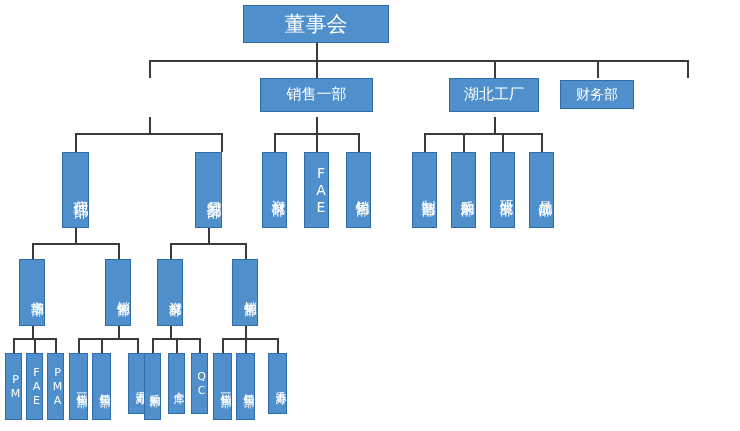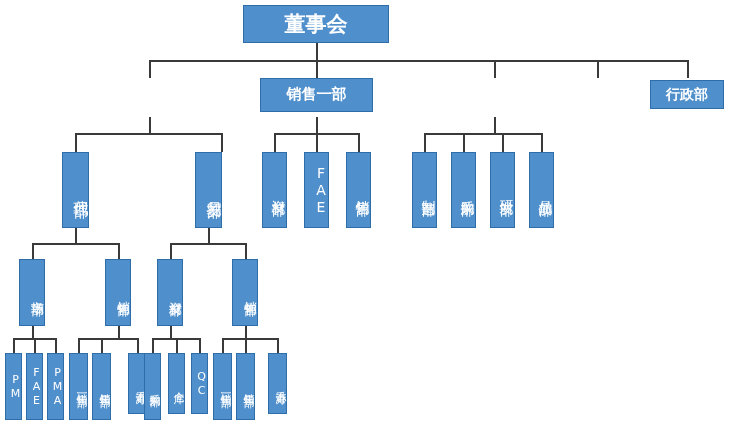--- a/index.html
+++ b/index.html
@@ -32,21 +32,20 @@
     box-shadow: 0 0 0 0 rgba(0,0,0,0);
   }
   .node .lbl {
     display: block;
     width: 100%;
   }
   
   .h-node .lbl {
     writing-mode: horizontal-tb;
     letter-spacing: 0px;
-    font-weight: bold;
   }
   
   .v-node .lbl {
     writing-mode: vertical-rl;
     text-orientation: upright;
     margin: 0 auto;
     letter-spacing: 1px;
     line-height: 1;
   }
   .connector {
@@ -124,22 +123,25 @@
   <div class="connector v" style="left:245px; top:338px; height:15px;"></div>
   <div class="connector v" style="left:277px; top:338px; height:15px;"></div>
 
   <div class="node h-node" style="left:243px; top:5px; width:146px; height:38px; font-size:21px;">
     <span class="lbl">董事会</span>
   </div>
 
   <div class="node h-node" style="left:260px; top:78px; width:113px; height:34px; font-size:15px;">
     <span class="lbl">销售一部</span>
   </div>
-  <div class="node h-node" style="left:650px; top:80px; width:74px; height:29px; font-size:14px;">
-    <span class="lbl">行政部</span>
+  <div class="node h-node" style="left:449px; top:78px; width:90px; height:34px; font-size:15px;">
+    <span class="lbl">湖北工厂</span>
+  </div>
+  <div class="node h-node" style="left:560px; top:80px; width:74px; height:29px; font-size:14px;">
+    <span class="lbl">财务部</span>
   </div>
 
   <div class="node v-node" style="left:62px; top:152px; width:27px; height:76px; font-size:15px;">
     <span class="lbl">代理部</span>
   </div>
   <div class="node v-node" style="left:195px; top:152px; width:27px; height:76px; font-size:15px;">
     <span class="lbl">贸易部</span>
   </div>
 
   <div class="node v-node" style="left:262px; top:152px; width:25px; height:76px; font-size:14px;">

